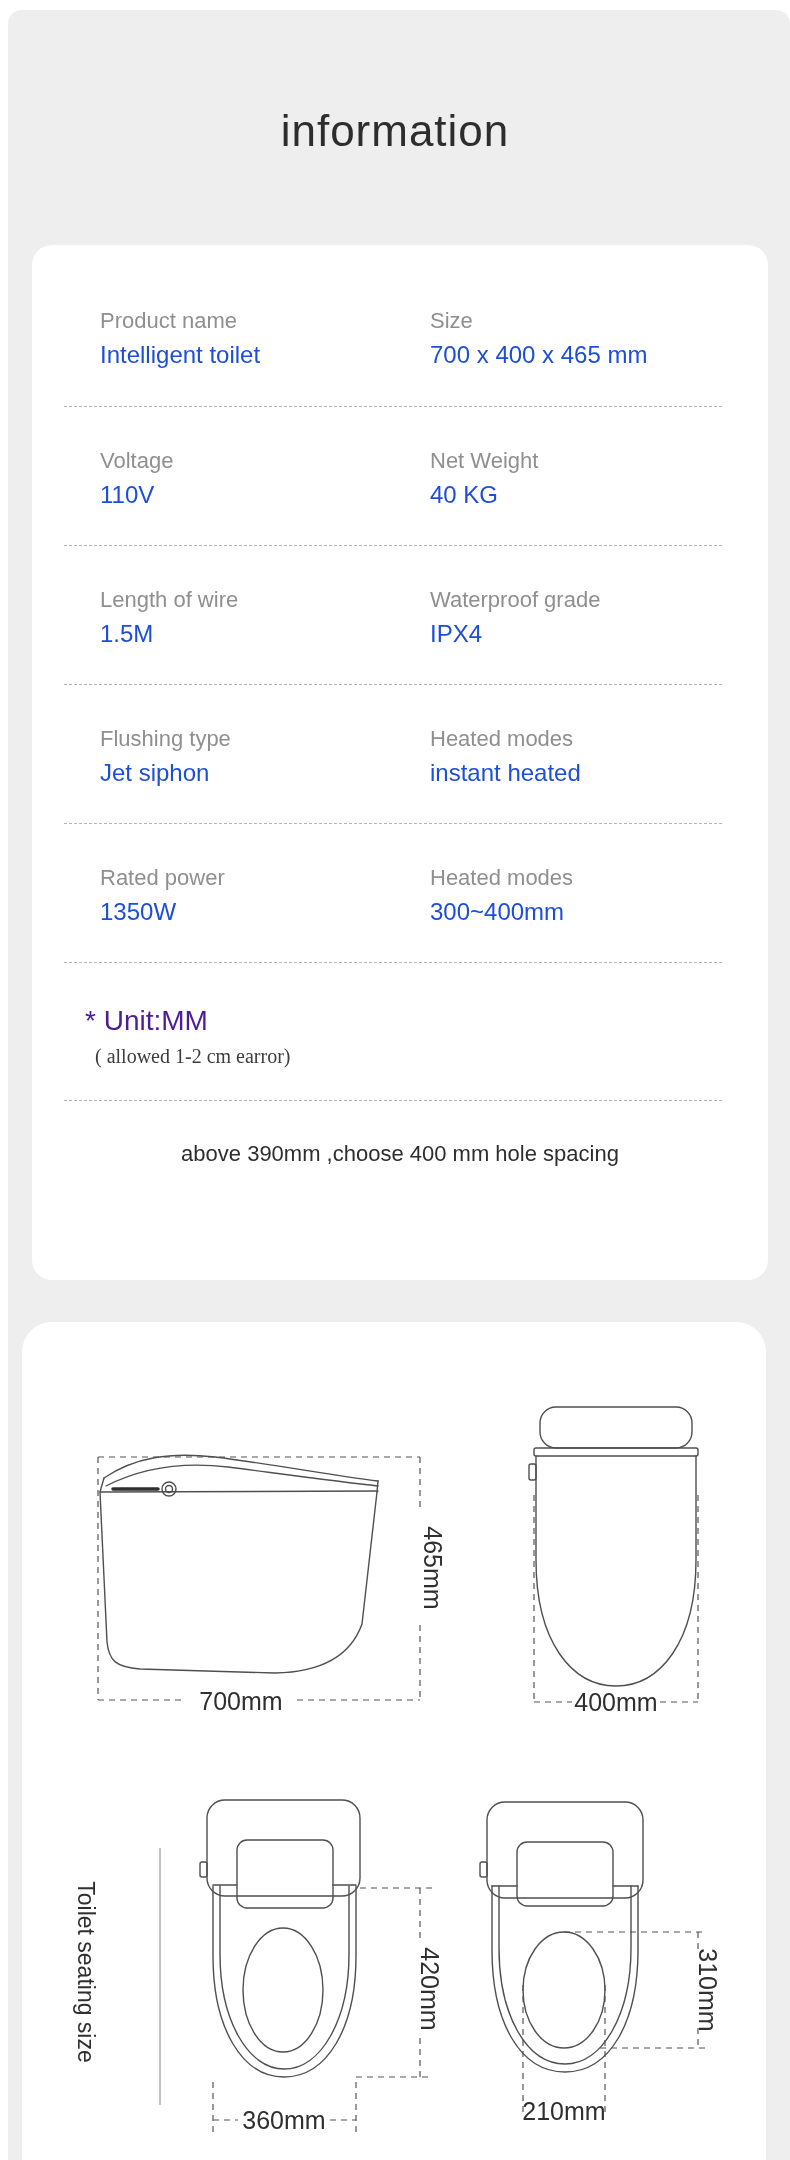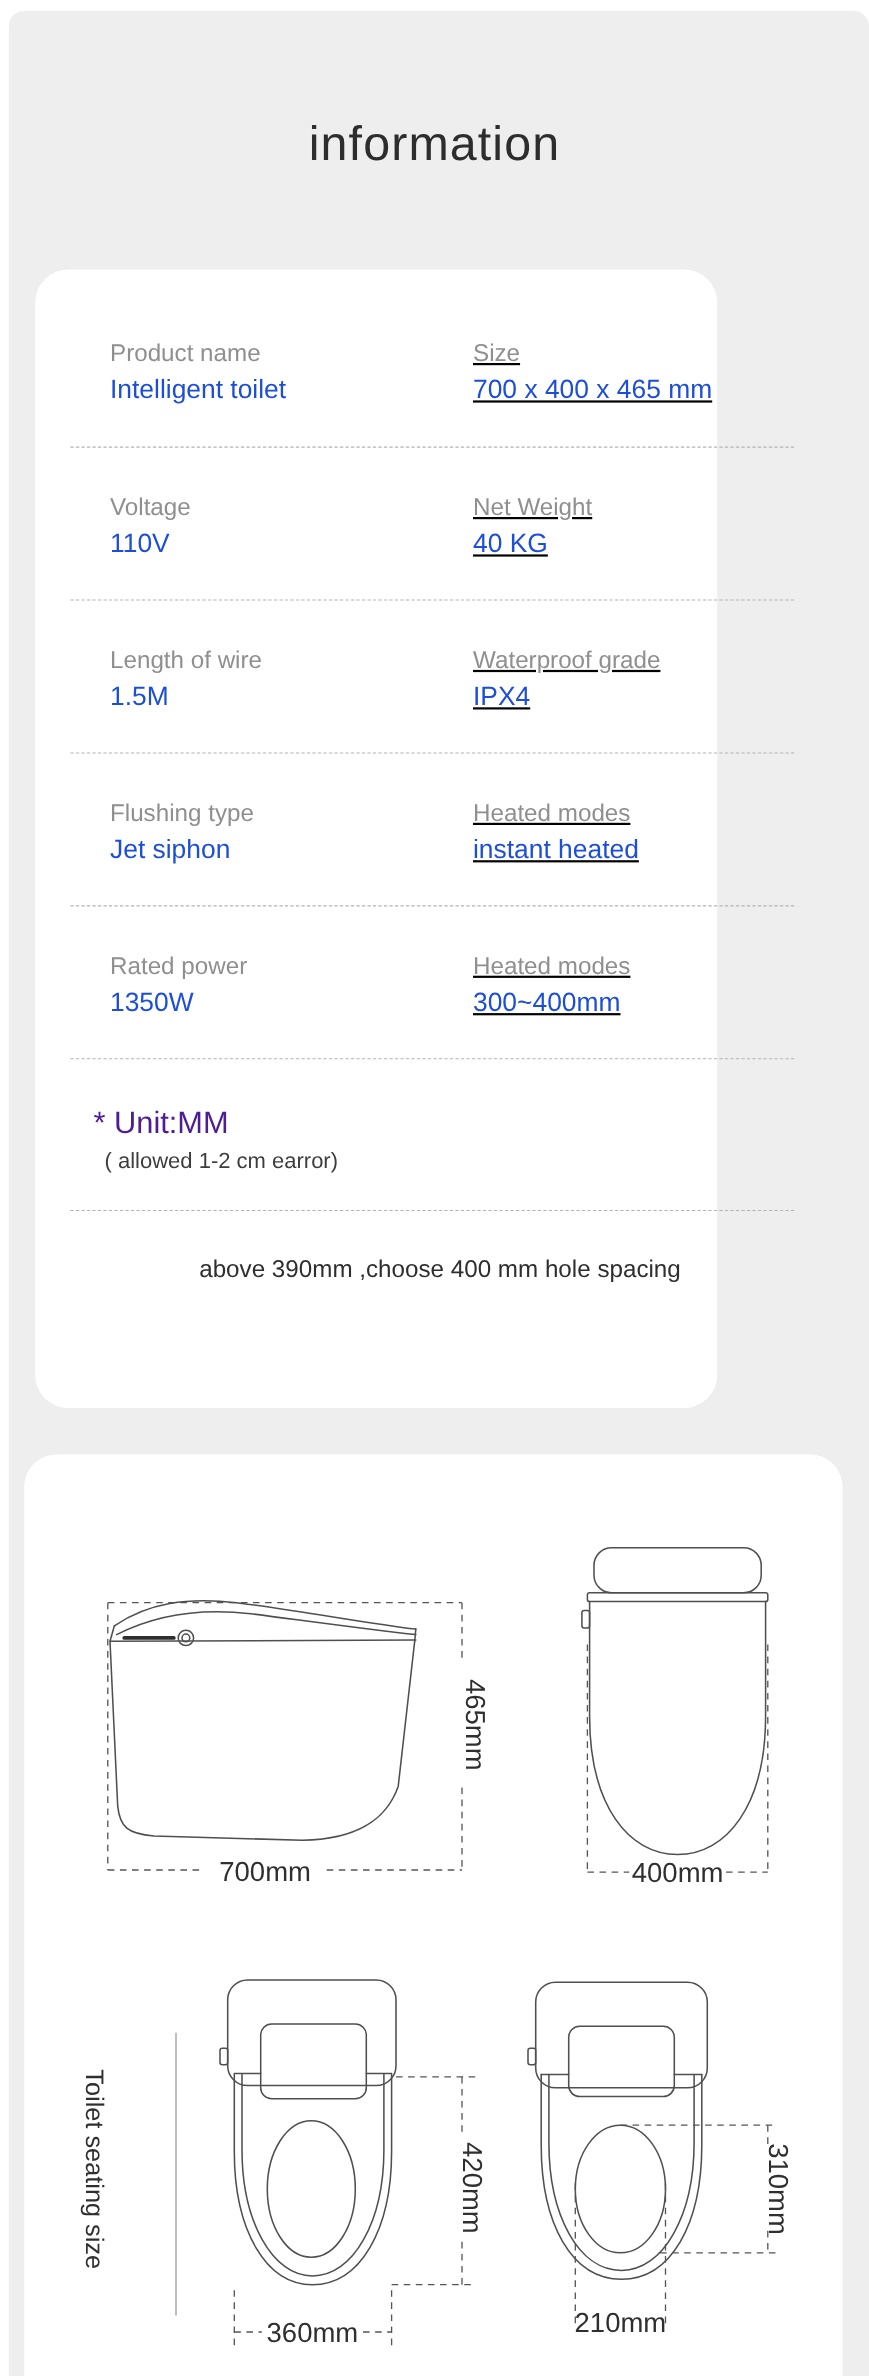--- a/index.html
+++ b/index.html
@@ -11,31 +11,31 @@
   .bg-panel{
     position:absolute;left:8px;top:10px;width:782px;height:2150px;
     background:#eeeeee;border-radius:14px 14px 0 0;
   }
   .page-title{
     position:absolute;left:0;top:106px;width:790px;
     text-align:center;font-size:44px;line-height:50px;
     color:#2d2d2d;letter-spacing:1px;
   }
   .card{position:absolute;background:#ffffff;}
-  .card-specs{left:32px;top:245px;width:620px;height:1035px;border-radius:30px;}
+  .card-specs{left:32px;top:245px;width:688px;height:1035px;border-radius:20px;padding-left:48px;}
   .card-drawings{left:22px;top:1322px;width:744px;height:838px;border-radius:30px 30px 0 0;}
   .spec-row{position:absolute;left:0;width:726px;}
   .spec-cell{position:absolute;top:0;}
   .spec-cell.c1{left:68px;}
-  .spec-cell.c2{left:398px;text-decoration:underline;}
+  .spec-cell.c2{left:398px;}
   .spec-label{font-size:22px;line-height:24px;color:#8f8f8f;}
   .spec-value{font-size:24px;line-height:26px;color:#1d4ed8;margin-top:9px;}
   .sep{position:absolute;left:32px;width:658px;height:0;border-top:1px dashed #b4b4b4;}
   .unit-title{position:absolute;left:53px;top:761px;font-size:28px;line-height:30px;color:#4c1d95;}
-  .unit-sub{position:absolute;left:63px;top:799px;font-size:20px;line-height:24px;color:#3d3d3d;}
+  .unit-sub{position:absolute;left:63px;top:799px;font-size:20px;line-height:24px;color:#3d3d3d;font-family:Liberation Serif, serif;}
   .note{position:absolute;left:28px;top:893px;width:680px;text-align:center;
     font-size:22px;line-height:31px;color:#2e2e2e;}
   .drawings-svg{position:absolute;left:0;top:1322px;}
   .outline{fill:none;stroke:#4f4f4f;stroke-width:1.4;stroke-linecap:round;stroke-linejoin:round;}
   .thick{fill:none;stroke:#2f2f2f;stroke-width:3.5;stroke-linecap:round;}
   .dim{fill:none;stroke:#555555;stroke-width:1.2;stroke-dasharray:6 5;}
   .dim-text{fill:#2f2f2f;font-size:25px;font-family:"Liberation Sans","DejaVu Sans",sans-serif;}
   .caption-text{fill:#2f2f2f;font-size:23px;font-family:"Liberation Sans","DejaVu Sans",sans-serif;}
   .thinline{fill:none;stroke:#8a8a8a;stroke-width:1;}
 </style>

